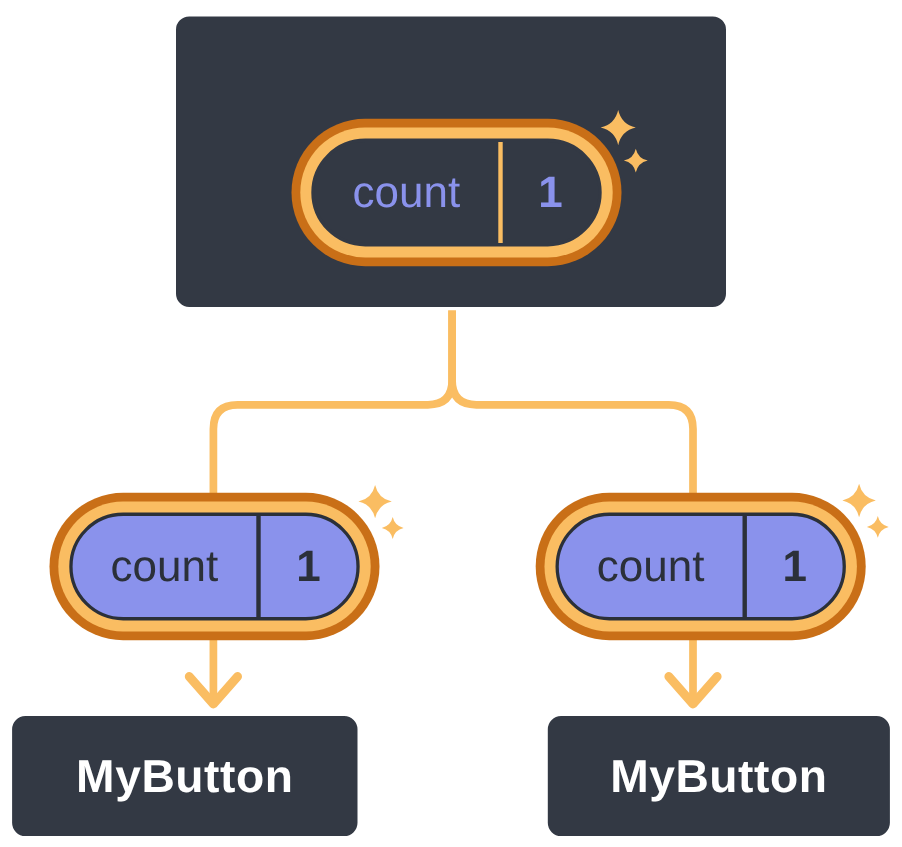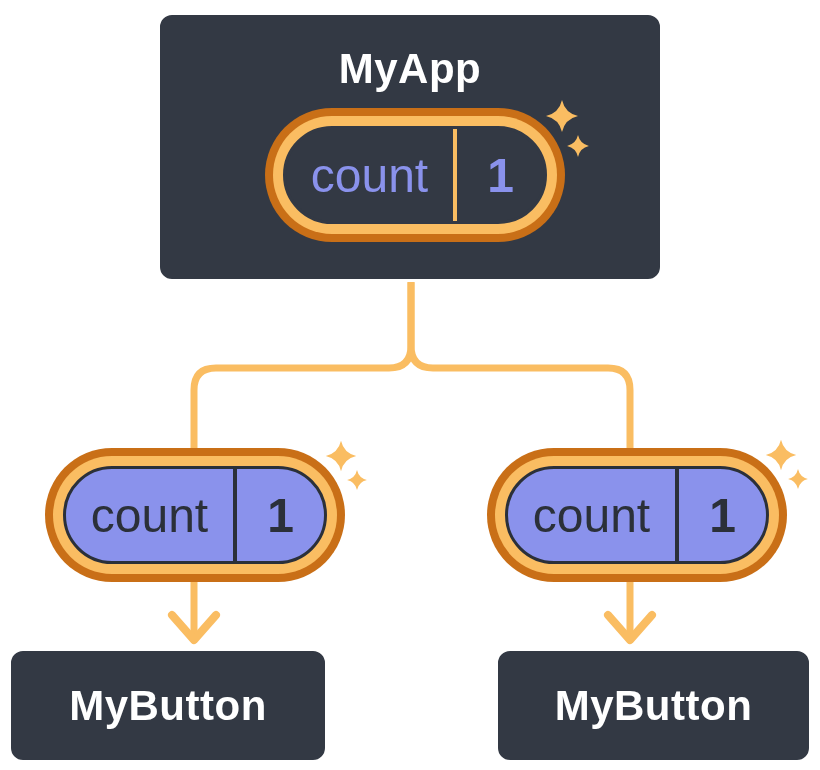--- a/index.html
+++ b/index.html
@@ -44,21 +44,21 @@
   .pill-ring{
     box-sizing:border-box;width:100%;height:100%;background:var(--orange);
     border-radius:59px;padding:10px;
   }
   .pill-body{
     box-sizing:border-box;width:100%;height:100%;border-radius:49px;
     display:flex;align-items:stretch;overflow:hidden;border:3px solid transparent;
   }
   .pill-key,.pill-value{
     display:flex;align-items:center;justify-content:center;
-    font-size:48px;white-space:nowrap;
+    font-size:40px;white-space:nowrap;
   }
   .pill-key{width:167px;font-weight:500;}
   .pill-value{flex:1;font-weight:700;}
   .pill-divider{width:4px;flex:0 0 4px;}
 
   
   .pill--dark{position:absolute;left:105px;top:93px;}
   .pill--dark .pill-body{background:var(--box);border-color:var(--box);}
   .pill--dark .pill-key,.pill--dark .pill-value{color:var(--lavender);}
   .pill--dark .pill-divider{background:var(--orange);}
@@ -80,21 +80,20 @@
 <div id="canvas">
 
   <svg id="connector-layer" class="layer" viewBox="0 0 820 770">
     <path class="connector" d="M411 283 L411 346 Q411 368 389 368 L216 368 Q194 368 194 390 L194 636"></path>
     <path class="connector" d="M411 283 L411 346 Q411 368 433 368 L608 368 Q630 368 630 390 L630 636"></path>
     <path class="arrowhead" d="M172 615 L194 640 L216 615"></path>
     <path class="arrowhead" d="M608 615 L630 640 L652 615"></path>
   </svg>
 
   <div id="box-myapp" class="component-box">
-    <div class="component-label">MyApp</div>
     <div class="pill pill--dark">
       <div class="pill-ring">
         <div class="pill-body">
           <div class="pill-key">count</div>
           <div class="pill-divider"></div>
           <div class="pill-value">1</div>
         </div>
       </div>
     </div>
   </div>

